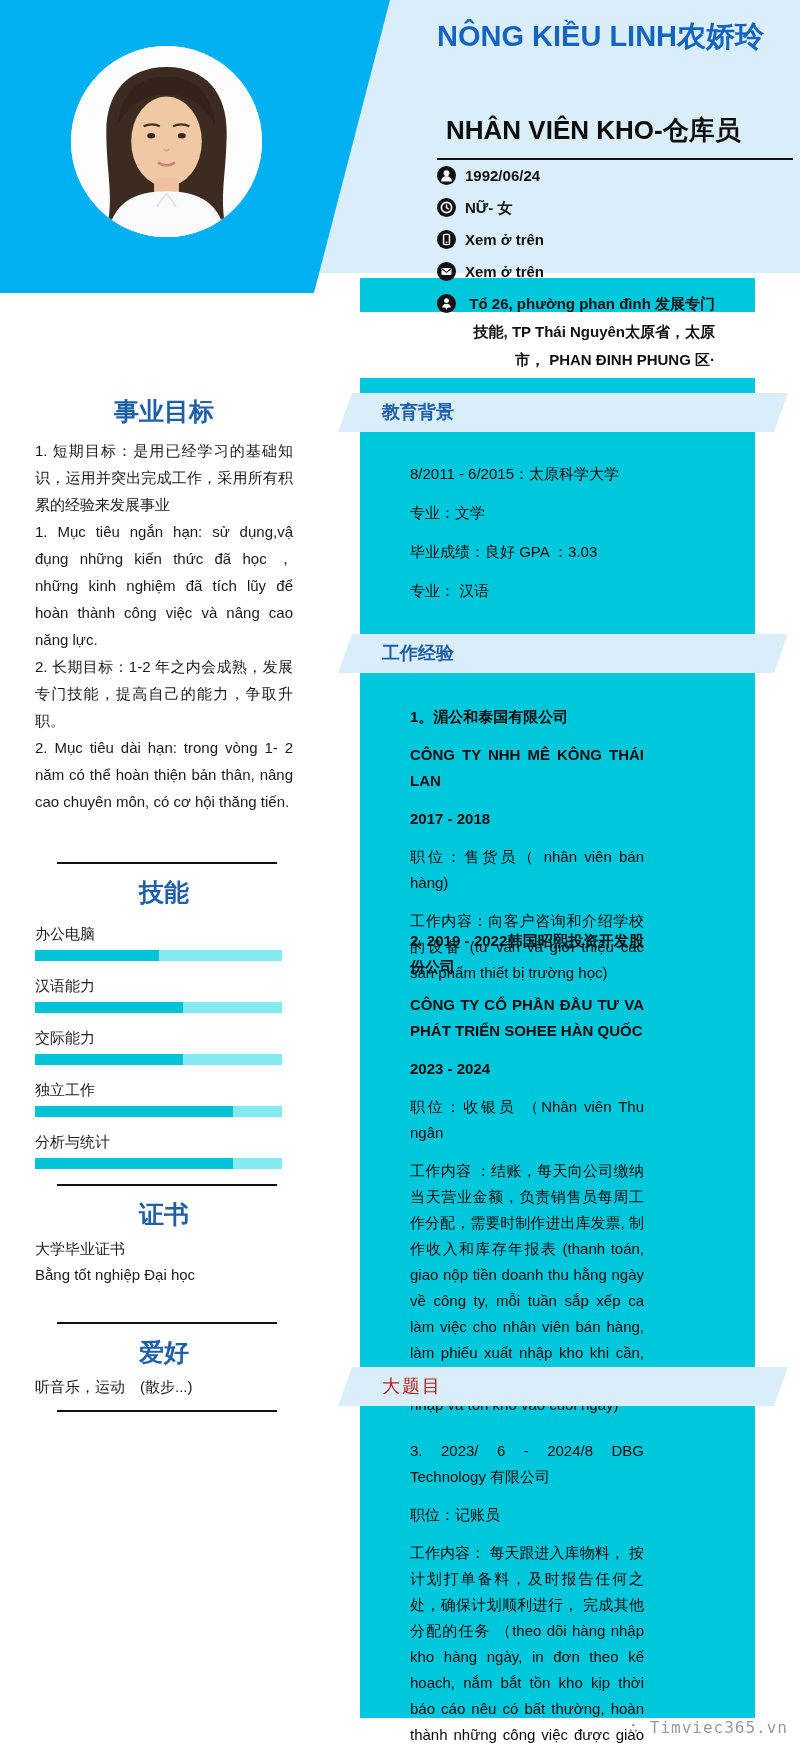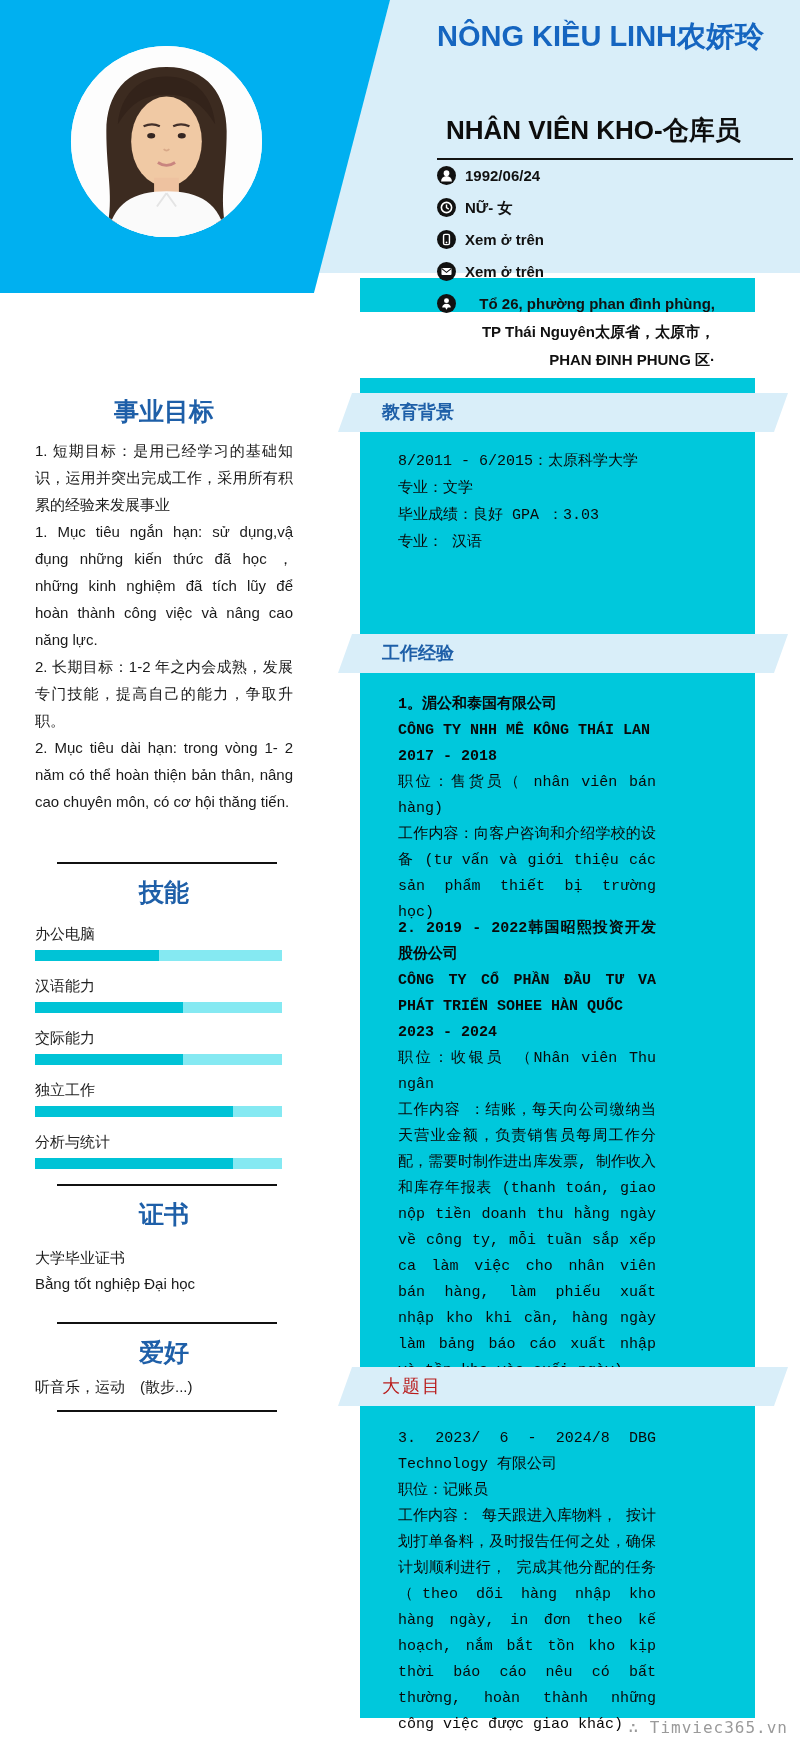--- a/index.html
+++ b/index.html
@@ -47,21 +47,21 @@
   .cert-lines, .hobby-lines { position:absolute; left:35px; width:258px;
     font-size:15px; line-height:26px; color:#1a1a1a; }
 
   
   .band { position:absolute; left:338px; width:450px; height:39px; background:#d9eef9;
     clip-path:polygon(14px 0, 100% 0, calc(100% - 14px) 100%, 0 100%); }
   .band .band-text { padding-left:44px; font-size:18px; font-weight:bold; color:#1e5fa8; line-height:39px; }
   .band.muted .band-text { color:#b91c1c; font-weight:normal; letter-spacing:2px; }
 
   .rblock { position:absolute; left:398px; width:258px; font-size:15px; color:#090909; text-align:justify; }
-  .rblock p { margin:0;font-family:Liberation Mono, monospace; }
+  .rblock p { margin:12px; }
   .edu-block { top:448px; line-height:27px; }
   .job1 { top:692px; line-height:26px; }
   .job2 { top:916px; line-height:26px; }
   .job3 { top:1426px; line-height:26px; }
   .rblock .b { font-weight:bold; }
 
   .watermark { position:absolute; right:12px; top:1718px; width:400px; text-align:right;
     font-family:"DejaVu Sans Mono","Liberation Mono",monospace; font-size:16px; color:#9a9a9a; letter-spacing:1px; }
 </style>
 </head>
@@ -138,21 +138,21 @@
       <span class="ctext">Xem ở trên</span>
     </div>
     <div class="contact-row address">
       <span class="cicon">
         <svg viewBox="0 0 20 20" width="19" height="19">
             <circle cx="10" cy="10" r="10" fill="#111"></circle>
             <circle cx="10" cy="7" r="2.6" fill="#fff"></circle>
             <path d="M10 10.2c-2.9 0-4.5 1.8-4.5 4.1h3.1l1.4 2.4 1.4-2.4h3.1c0-2.3-1.6-4.1-4.5-4.1z" fill="#fff"></path>
           </svg>
       </span>
-      <span class="ctext">Tổ 26, phường phan đình phùng, TP Thái Nguyên太原省，太原市， PHAN ĐINH PHUNG 区·</span>
+      <span class="ctext">Tổ 26, phường phan đình 发展专门技能, TP Thái Nguyên太原省，太原市， PHAN ĐINH PHUNG 区·</span>
     </div>
   </div>
 
   <div class="lsec-title" style="top:395px;">事业目标</div>
   <div class="obj-text">
     <p>1. 短期目标：是用已经学习的基础知识，运用并突出完成工作，采用所有积累的经验来发展事业</p>
     <p>1. Mục tiêu ngắn hạn: sử dụng,vậ đụng những kiến thức đã học ，những kinh nghiệm đã tích lũy để hoàn thành công việc và  nâng cao năng lực.</p>
     <p>2. 长期目标：1-2 年之内会成熟，发展专门技能，提高自己的能力，争取升职。</p>
     <p>2. Mục tiêu dài hạn: trong vòng 1- 2 năm có thể hoàn thiện bản thân, nâng cao chuyên môn, có cơ hội thăng tiến.</p>
   </div>
@@ -182,21 +182,21 @@
     </div>
 
   <div class="skill-label" style="top:1133px;">分析与统计</div>
   <div class="skill-bar" style="top:1158px;">
       <div class="skill-fill" style="width: 80%;"></div>
     </div>
 
   <div class="ldiv" style="top:1184px;"></div>
 
   <div class="lsec-title" style="top:1198px;">证书</div>
-  <div class="cert-lines" style="top:1236px;margin-top:9px;">
+  <div class="cert-lines" style="top:1236px;">
     <p>大学毕业证书</p>
     <p>Bằng tốt nghiệp Đại học</p>
   </div>
 
   <div class="ldiv" style="top:1322px;"></div>
 
   <div class="lsec-title" style="top:1336px;">爱好</div>
   <div class="hobby-lines" style="top:1374px;">
     <p>听音乐，运动　(散步...)</p>
   </div>

